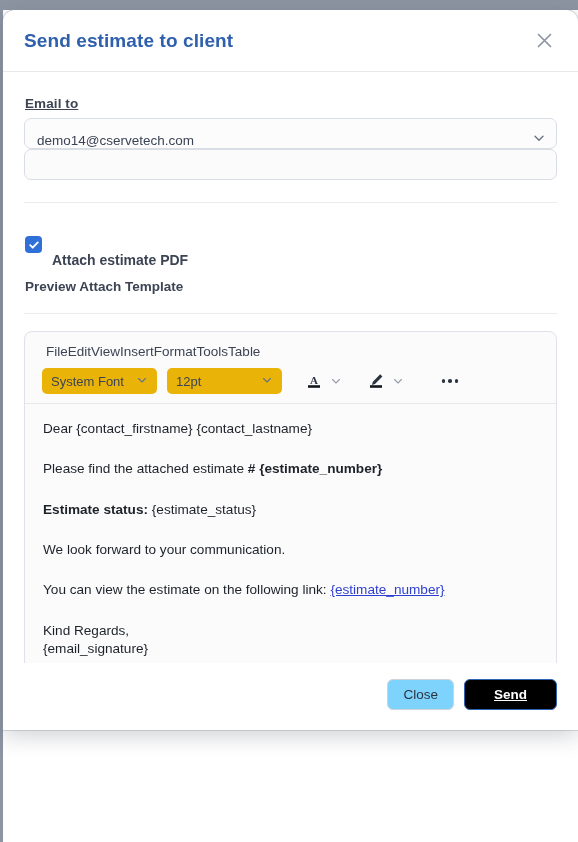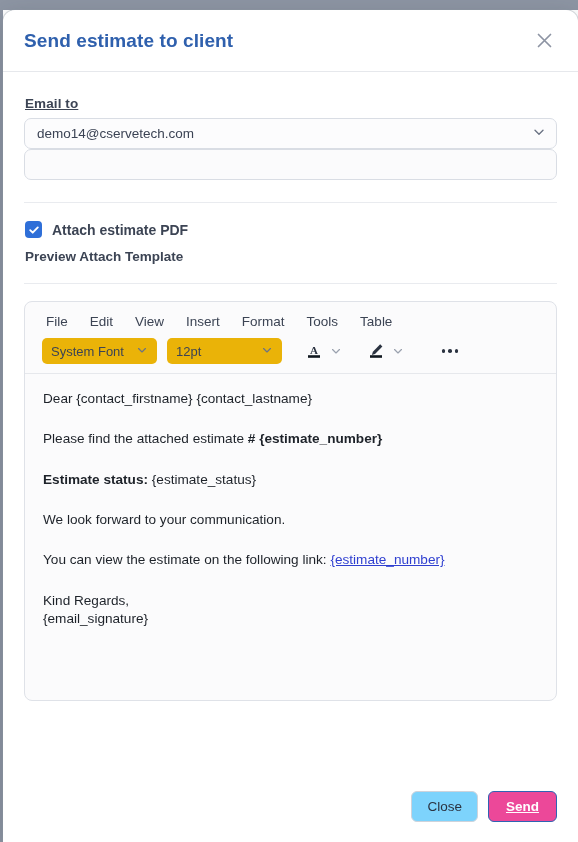--- a/index.html
+++ b/index.html
@@ -61,21 +61,21 @@
     left: 0; top: 10px; width: 3px; bottom: 0;
     background: #8d95a3;
   }
 
   
   .modal {
     position: absolute;
     left: 3px;
     top: 10px;
     width: 575px;
-    height: 832px;
+    height: 720px;
     background: #ffffff;
     border-top-left-radius: 12px;
     border-top-right-radius: 12px;
     box-shadow: 0 0 0 1px rgba(140,148,160,.35), 0 6px 22px rgba(40,48,62,.22);
     box-sizing: border-box;
     display: flex;
     flex-direction: column;
     overflow: hidden;
   }
 
@@ -123,21 +123,21 @@
     text-decoration: underline;
   }
   .field-label.cc { margin-top: 22px; }
 
   .select-box, .text-box {
     height: 31px;
     border: 1px solid #d9dde4;
     border-radius: 7px;
     background: #fcfcfd;
     display: flex;
-    align-items: center;
+    align-items: flex-end;
     padding: 0 12px;
     box-sizing: border-box;
     font-size: 13.5px;
     color: #3b4354;
     position: relative;
     cursor: pointer;
   }
   .text-box { cursor: text; background: #fbfbfc; }
   .select-value { flex: 1 1 auto; }
   .chev {
@@ -165,20 +165,21 @@
     align-items: center;
     justify-content: center;
     flex: 0 0 auto;
     cursor: pointer;
   }
   .checkbox svg { display: block; }
   .checkbox-label {
     font-size: 14px;
     font-weight: bold;
     color: #3c4454;
+    margin-top: 31px;
   }
   .preview-link {
     margin: 11px 0 0 1px;
     font-size: 13.5px;
     font-weight: bold;
     color: #3c4454;
     cursor: pointer;
     display: inline-block;
   }
   .hr2 {
@@ -195,21 +196,20 @@
     background: #fbfbfc;
     overflow: hidden;
     height: 400px;
     box-sizing: border-box;
     display: flex;
     flex-direction: column;
   }
   .menubar {
     display: flex;
     align-items: flex-end;
-    gap: 22px;
     padding: 12px 0 9px 21px;
     font-size: 13.5px;
     color: #3c4454;
   }
   .menubar span { cursor: pointer; }
 
   .toolbar {
     display: flex;
     align-items: center;
     padding: 0 0 9px 17px;
@@ -308,25 +308,25 @@
     cursor: pointer;
     box-sizing: border-box;
     padding: 0 15px;
   }
   .btn-close {
     background: #7dd3fc;
     border: 1px solid #ced3db;
     color: #2b3341;
   }
   .btn-send {
-    background: #ec4899;
+    background: #000000;
     border: 1px solid #2f63b3;
     color: #ffffff;
     font-weight: bold;
-    padding: 0 17px;
+    padding: 0 29px;
     text-decoration: underline;
   }
 </style>
 </head>
 <body>
 
 <div class="backdrop">
   <div class="bg-card-left"></div>
   <div class="bg-card-right"></div>
   <div class="bg-tabs">

